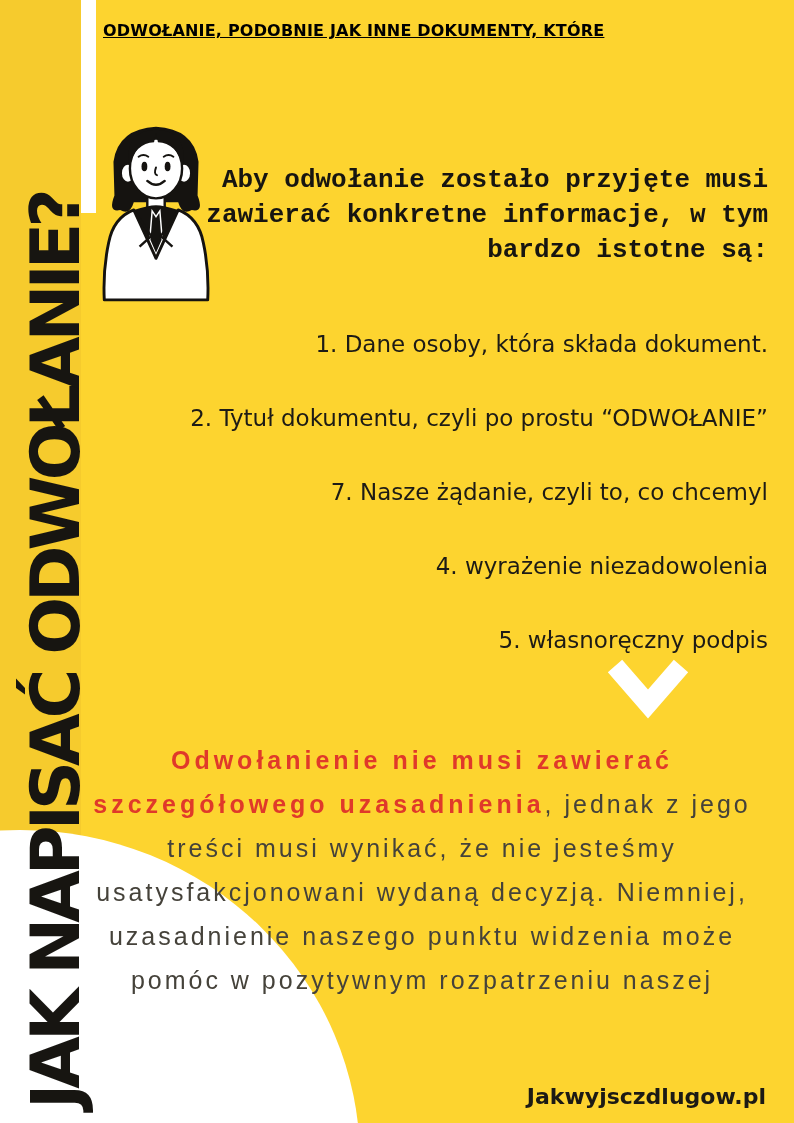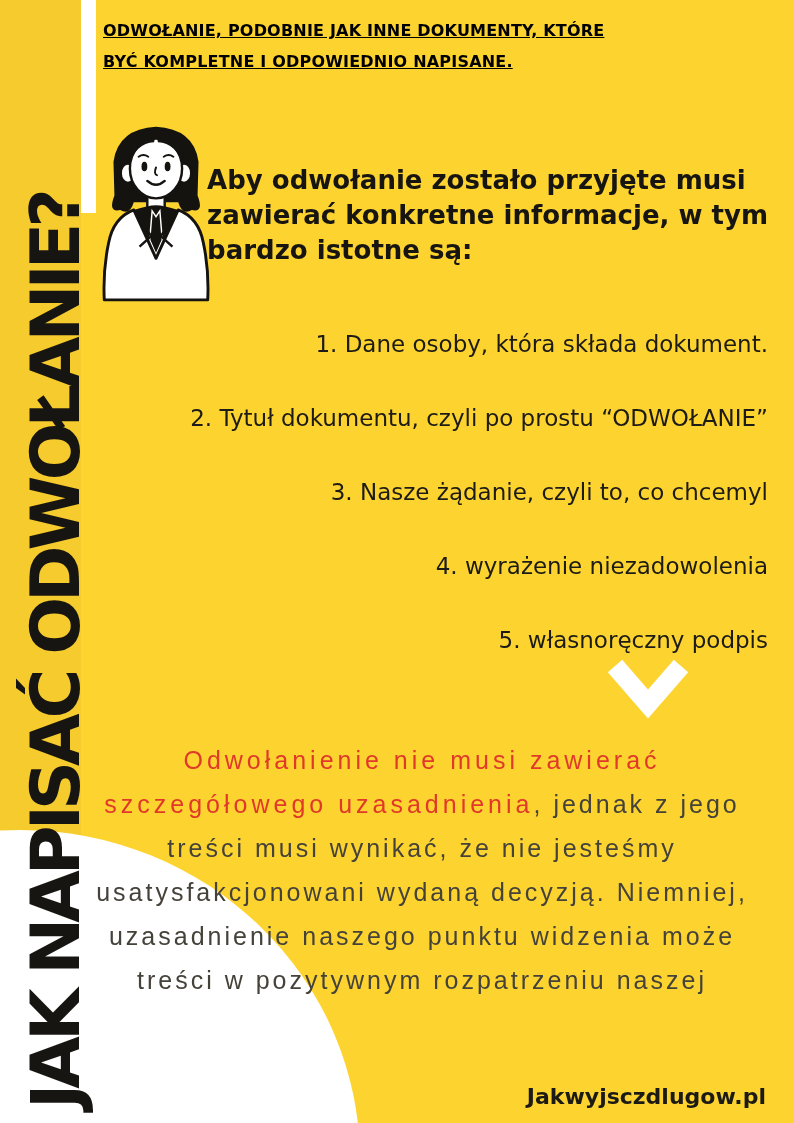--- a/index.html
+++ b/index.html
@@ -11,47 +11,46 @@
   .vtitle{
     position:absolute;left:96px;bottom:14px;
     transform:rotate(-90deg);transform-origin:left bottom;
     white-space:nowrap;font-size:68px;line-height:80px;font-weight:800;
     letter-spacing:-5px;color:#171511;
   }
   .header{position:absolute;left:103px;top:15px;width:680px;color:#000000;
     font-weight:800;font-size:16px;line-height:31px;letter-spacing:.2px;text-decoration:underline;}
   .header div{white-space:nowrap;}
   .avatar{position:absolute;left:98px;top:116px;width:116px;height:186px;}
-  .intro{position:absolute;right:26px;top:163px;color:#171511;
-    font-weight:800;font-size:26px;line-height:35px;}
+  .intro{position:absolute;right:26px;top:163px;text-align:right;color:#171511;
+    font-weight:800;font-size:26px;line-height:35px;font-family:Liberation Mono, monospace;}
   .list{position:absolute;right:26px;top:329px;text-align:right;color:#1d1b16;
     font-size:23px;font-weight:500;list-style:none;margin:0;padding:0;}
   .list li{margin-bottom:43px;line-height:31px;white-space:nowrap;}
   .chevron{position:absolute;left:606px;top:659px;width:84px;height:60px;}
   .note{position:absolute;left:60px;right:10px;top:738px;text-align:center;
     font-family:"Liberation Sans","DejaVu Sans",sans-serif;
     font-size:25px;line-height:44px;color:#45423a;letter-spacing:3px;}
-  .note .red{color:#E0392A;font-weight:400;letter-spacing:4px;text-align:right;}
+  .note .red{color:#E0392A;font-weight:700;letter-spacing:4px;text-align:right;}
   .footer-site{position:absolute;right:28px;top:1084px;color:#1c1a15;
     font-weight:700;font-size:22px;}
 </style>
 </head>
 <body>
 
 <div class="page">
 
   <div class="left-strip"></div>
   <div class="corner-ellipse"></div>
   <div class="white-bar"></div>
 
   <div class="vtitle">JAK NAPISAĆ ODWOŁANIE?</div>
 
   <div class="header">
     <div>ODWOŁANIE, PODOBNIE JAK INNE DOKUMENTY, KTÓRE</div>
-    <div>BYĆ KOMPLETNE I ODPOWIEDNIO NAPISANE.</div>
   </div>
 
   <svg class="avatar" viewBox="0 0 120 190" xmlns="http://www.w3.org/2000/svg">
     <path d="M23 96 Q10 99 17 81 L16 46 Q21 12 60 10 Q99 12 104 46 L103 81 Q110 99 97 96 Q87 102 83 88 L37 88 Q33 102 23 96 Z" fill="#151310"></path>
     <path d="M51 78 L51 96 L69 96 L69 78 Z" fill="#ffffff" stroke="#151310" stroke-width="2.5"></path>
     <ellipse cx="31" cy="58" rx="7.5" ry="10" fill="#ffffff" stroke="#151310" stroke-width="2.5"></ellipse>
     <ellipse cx="89" cy="58" rx="7.5" ry="10" fill="#ffffff" stroke="#151310" stroke-width="2.5"></ellipse>
     <ellipse cx="60" cy="53" rx="27" ry="31" fill="#ffffff" stroke="#151310" stroke-width="2.5"></ellipse>
     <path d="M32 50 Q27 14 60 13 Q93 14 88 50 Q81 27 62 26 L60 16 L58 26 Q39 27 32 50 Z" fill="#151310"></path>
     <ellipse cx="48" cy="51" rx="3" ry="5" fill="#151310"></ellipse>
@@ -69,33 +68,33 @@
 
   <div class="intro">
     <div>Aby odwołanie zostało przyjęte musi</div>
     <div>zawierać konkretne informacje, w tym</div>
     <div>bardzo istotne są:</div>
   </div>
 
   <ul class="list">
     <li>1. Dane osoby, która składa dokument.</li>
     <li>2. Tytuł dokumentu, czyli po prostu “ODWOŁANIE”</li>
-    <li>3. Nasze żądanie, czyli to, co chcemyl</li>
+    <li>7. Nasze żądanie, czyli to, co chcemyl</li>
     <li>4. wyrażenie niezadowolenia</li>
     <li>5. własnoręczny podpis</li>
   </ul>
 
   <svg class="chevron" viewBox="0 0 84 60" xmlns="http://www.w3.org/2000/svg">
     <polyline points="9,7 42,45 75,7" fill="none" stroke="#ffffff" stroke-width="19"></polyline>
   </svg>
 
   <div class="note">
     <div><span class="red">Odwołanienie nie musi zawierać</span><span></span></div>
     <div><span class="red">szczegółowego uzasadnienia</span><span>, jednak z jego</span></div>
     <div><span class="red"></span><span>treści musi wynikać, że nie jesteśmy</span></div>
     <div><span class="red"></span><span>usatysfakcjonowani wydaną decyzją. Niemniej,</span></div>
     <div><span class="red"></span><span>uzasadnienie naszego punktu widzenia może</span></div>
-    <div><span class="red"></span><span>treści w pozytywnym rozpatrzeniu naszej</span></div>
+    <div><span class="red"></span><span>pomóc w pozytywnym rozpatrzeniu naszej</span></div>
   </div>
 
   <div class="footer-site">Jakwyjsczdlugow.pl</div>
 
 </div>
 
 </body></html>

